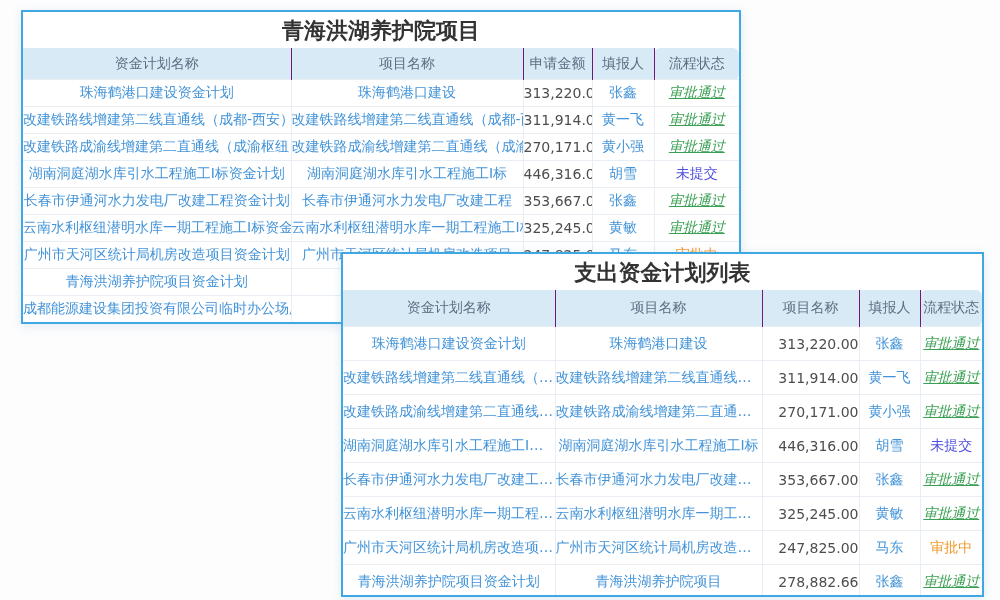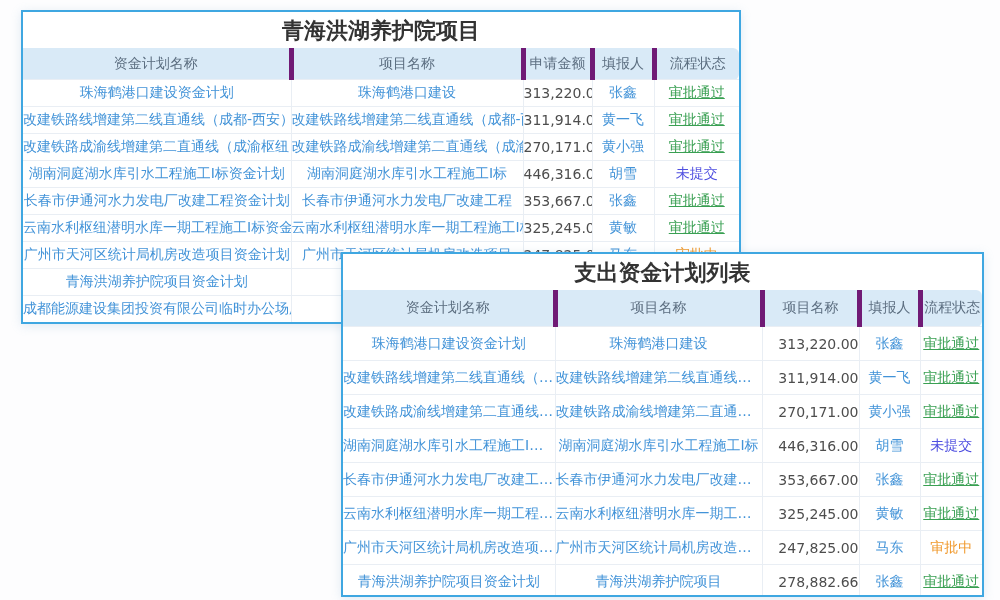--- a/index.html
+++ b/index.html
@@ -20,21 +20,21 @@
 
   .panel-title {
     text-align:center; font-weight:bold; font-size:22px; color:#333333;
     height:36px; line-height:38px; white-space:nowrap; overflow:hidden;
   }
 
   table.grid { width:100%; border-collapse:collapse; table-layout:fixed; }
   table.grid th {
     background:var(--header-bg,#d9eaf7); color:var(--header-text,#5c6e80);
     font-weight:normal; font-size:14px; text-align:center;
-    border-right:5px solid #701a75; white-space:nowrap; overflow:hidden;
+    border-right:1px solid #701a75; white-space:nowrap; overflow:hidden;
   }
   table.grid th:last-child { border-right:none;border-radius:6px; }
   .panel-query th { height:29px; }
   .panel-list  th { height:34px; }
 
   table.grid td {
     font-size:14px; white-space:nowrap; overflow:hidden;
     border-top:1px solid #e9eef4; border-right:1px solid #e9eef4;
     vertical-align:middle; padding:0;
   }
@@ -49,21 +49,21 @@
   .panel-list  col.c3 { width:97px; }  .panel-list  col.c4 { width:61px; }
 
   td.c-plan, td.c-project {
     color:var(--link,#4293d8); text-align:center;
     padding-left:12px; padding-right:4px;
   }
   .panel-list td.c-plan, .panel-list td.c-project { text-overflow:ellipsis; }
   td.c-amount { color:var(--amount,#4d4d4d); text-align:right; padding-right:10px; }
   td.c-reporter { color:var(--link,#4293d8); text-align:center;margin-left:15px; }
   td.c-status { text-align:center; }
-  td.c-status.u { text-decoration:underline; }
+  td.c-status.u { text-decoration:underline;font-style:italic; }
 </style>
 </head>
 <body>
 
 <div class="stage">
 
   <section class="panel panel-query">
     <div class="panel-title">青海洪湖养护院项目</div>
     <table class="grid">
       <colgroup>

